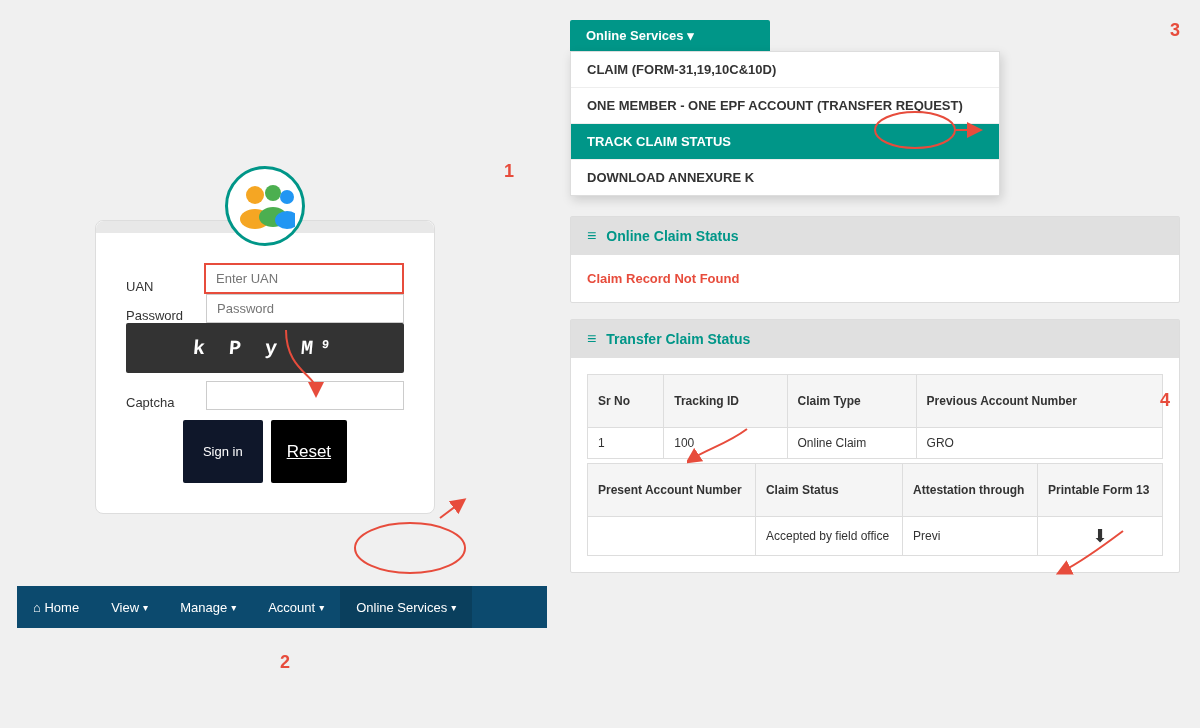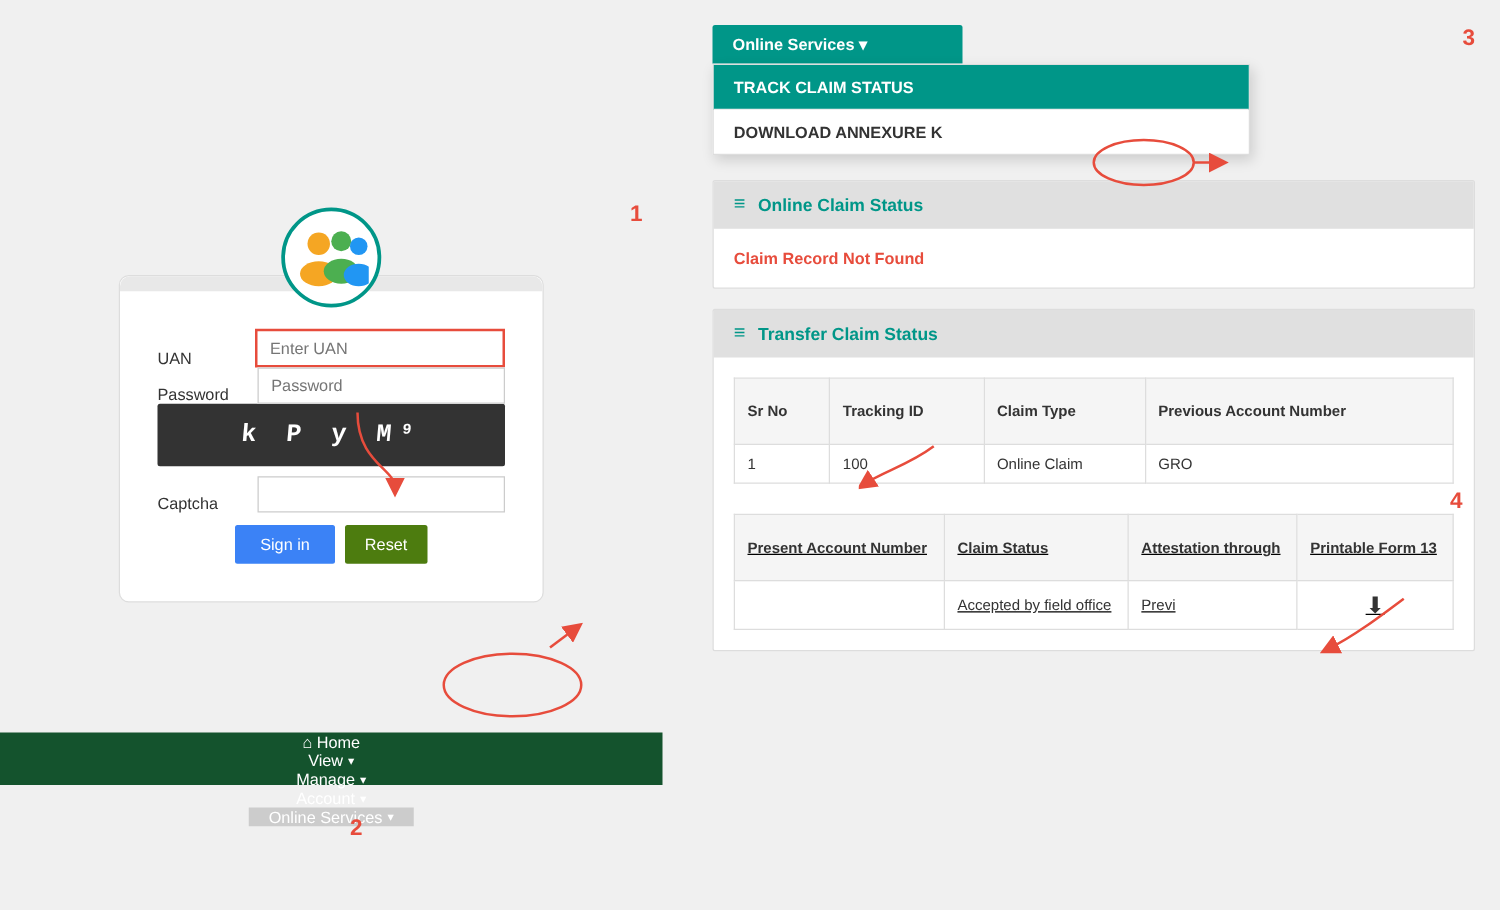--- a/index.html
+++ b/index.html
@@ -106,50 +106,50 @@
     }
 
     .btn-group {
       display: flex;
       justify-content: center;
       gap: 8px;
       margin-top: 10px;
     }
 
     .btn-signin {
-      background: #3b82f6;
+      background: #0f172a;
       color: white;
       border: none;
-      padding: 8px 20px;
+      padding: 24px 20px;
       cursor: pointer;
       font-size: 13px;
       border-radius: 2px;
     }
 
     .btn-reset {
-      background: #4d7c0f;
+      background: #000000;
       color: white;
       border: none;
       padding: 8px 16px;
       cursor: pointer;
-      font-size: 13px;
+      font-size: 17px;
       border-radius: 2px;
+      text-decoration: underline;
     }
 
     
     .navbar {
       position: absolute;
       bottom: 100px;
-      left: 0;
+      left: 17px;
       width: 530px;
-      background: #14532d;
+      background: #0c4a6e;
       height: 42px;
       display: flex;
       align-items: center;
-      flex-direction: column;
     }
 
     .nav-item {
       color: white;
       padding: 0 16px;
       height: 42px;
       display: flex;
       align-items: center;
       cursor: pointer;
       font-size: 13px;
@@ -403,20 +403,22 @@
 
 <div class="right-panel">
 
   <span style="position:absolute; top:0; right:0; color:#e74c3c; font-size:18px; font-weight:bold;">3</span>
 
   <div class="dropdown-container">
     <div class="dropdown-header">
       <span>Online Services ▾</span>
     </div>
     <div class="dropdown-menu">
+      <div class="dropdown-item">CLAIM (FORM-31,19,10C&amp;10D)</div>
+      <div class="dropdown-item">ONE MEMBER - ONE EPF ACCOUNT (TRANSFER REQUEST)</div>
       <div class="dropdown-item dropdown-item-active">TRACK CLAIM STATUS</div>
       <div class="dropdown-item">DOWNLOAD ANNEXURE K</div>
     </div>
 
     <svg style="position:absolute; left:300px; top:80px;" width="120" height="60">
       <defs>
         <marker id="ah3" markerWidth="8" markerHeight="8" refX="4" refY="4" orient="auto">
           <path d="M0,0 L8,4 L0,8 Z" fill="#e74c3c"></path>
         </marker>
       </defs>
@@ -467,21 +469,21 @@
         <svg style="position:absolute; left:100px; top:-35px;" width="100" height="50">
           <defs>
             <marker id="ah4" markerWidth="8" markerHeight="8" refX="4" refY="4" orient="auto">
               <path d="M0,0 L8,4 L0,8 Z" fill="#e74c3c"></path>
             </marker>
           </defs>
           <path d="M60,5 C40,20 20,25 5,35" stroke="#e74c3c" stroke-width="2" fill="none" marker-end="url(#ah4)"></path>
         </svg>
       </div>
 
-      <table class="claim-table" style="margin-top: 24px; text-decoration: underline;">
+      <table class="claim-table" style="margin-top: 4px;">
         <thead>
           <tr>
             <th>Present Account Number</th>
             <th>Claim Status</th>
             <th>Attestation through</th>
             <th>Printable Form 13</th>
           </tr>
         </thead>
         <tbody>
           <tr>

